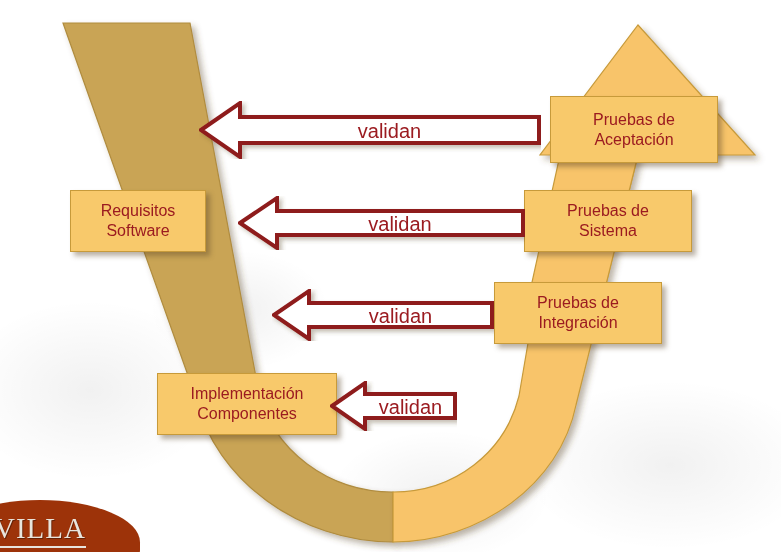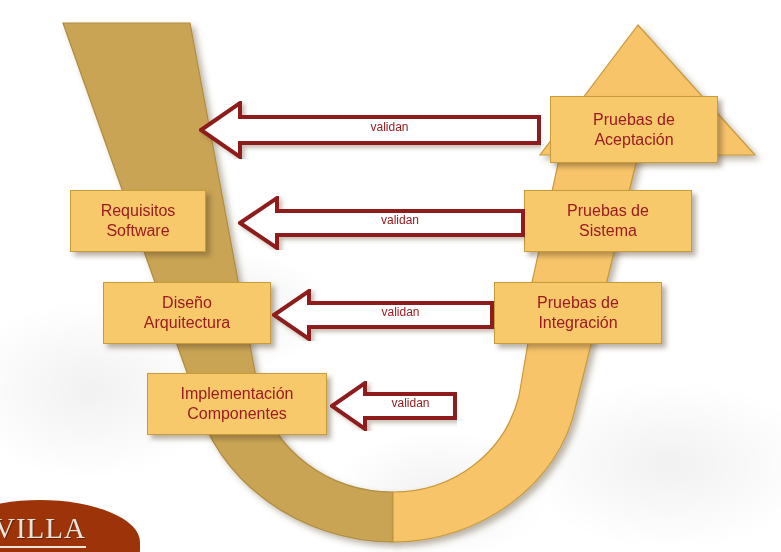--- a/index.html
+++ b/index.html
@@ -51,21 +51,21 @@
 
   
   .varrow {
     position: absolute;
   }
   .varrow .lbl {
     position: absolute;
     left: 0; right: 0;
     text-align: center;
     color: #9B1B20;
-    font-size: 12px;
+    font-size: 20px;
     font-family: "Liberation Sans", sans-serif;
     pointer-events: none;
   }
 
   
   #logo {
     position: absolute;
     left: -60px;
     top: 500px;
     width: 200px;
@@ -121,23 +121,21 @@
              C 505,452 455,492 393,492
              Z" fill="#F8C46A" stroke="#C79A3A" stroke-width="1.2" filter="url(#bandshadow)"></path>
 
     <path d="M 560,155 L 638,155 L 601,305 L 527,305 Z" fill="#F8C46A" stroke="#C79A3A" stroke-width="1.2"></path>
 
     <path d="M 638,25 L 755,155 L 540,155 Z" fill="#F8C46A" stroke="#C79A3A" stroke-width="1.2" filter="url(#bandshadow)"></path>
   </svg>
 
   <div class="vbox" style="left:70px;  top:190px; width:136px; height:62px;">Requisitos
 Software</div>
-  <div class="vbox" style="left:103px; top:282px; width:168px; height:62px;">Diseño
-Arquitectura</div>
-  <div class="vbox" style="left:147px; top:373px; width:180px; height:62px;">Implementación
+  <div class="vbox" style="left:157px; top:373px; width:180px; height:62px;">Implementación
 Componentes</div>
 
   <div class="vbox" style="left:550px; top:96px;  width:168px; height:67px;">Pruebas de
 Aceptación</div>
   <div class="vbox" style="left:524px; top:190px; width:168px; height:62px;">Pruebas de
 Sistema</div>
   <div class="vbox" style="left:494px; top:282px; width:168px; height:62px;">Pruebas de
 Integración</div>
 
   <div class="varrow" style="left:199px; top:101px; width:342px; height:58px;">

